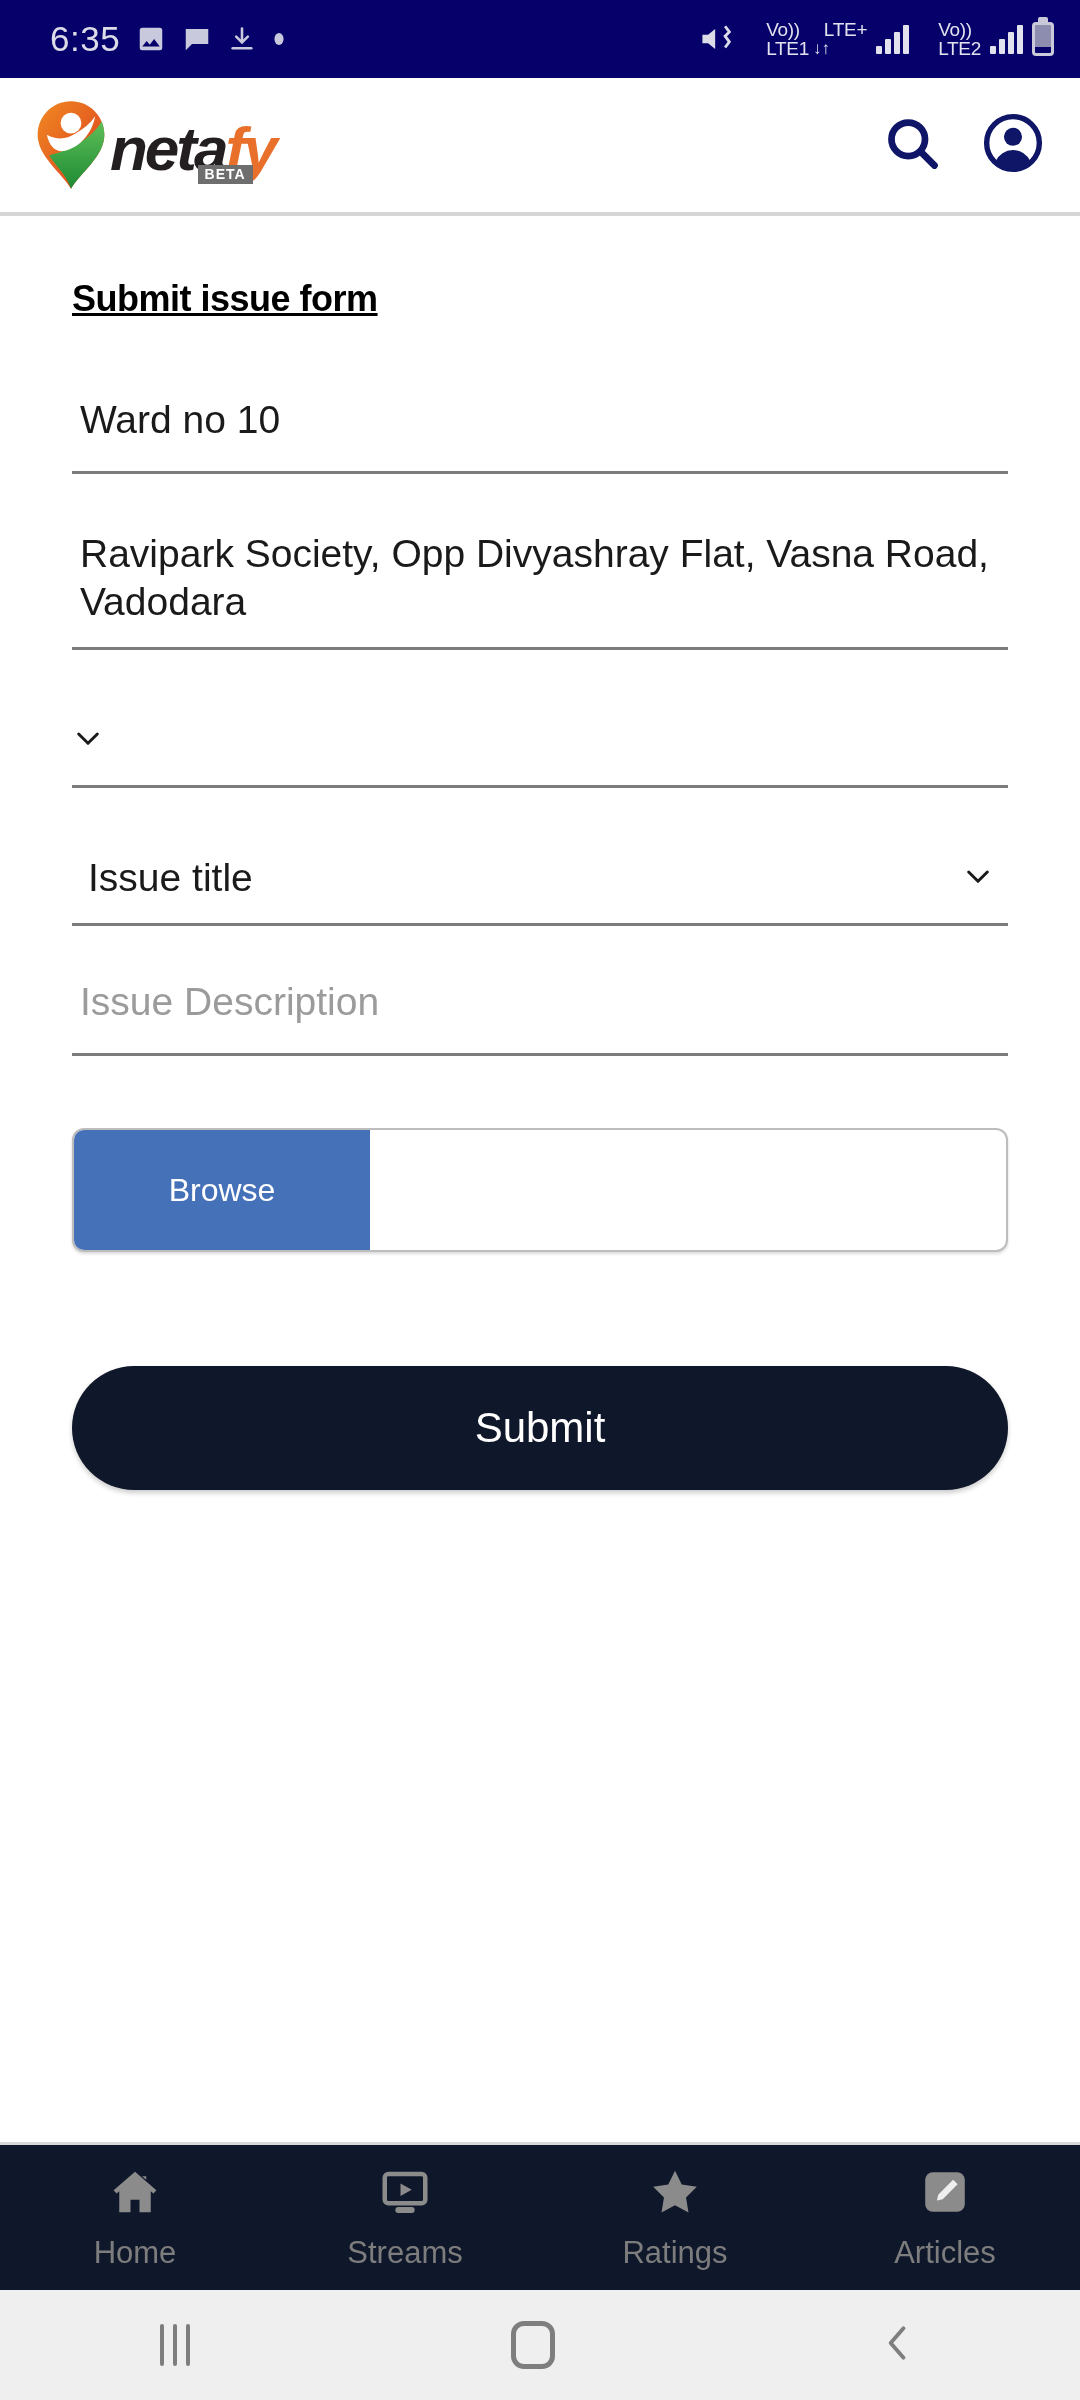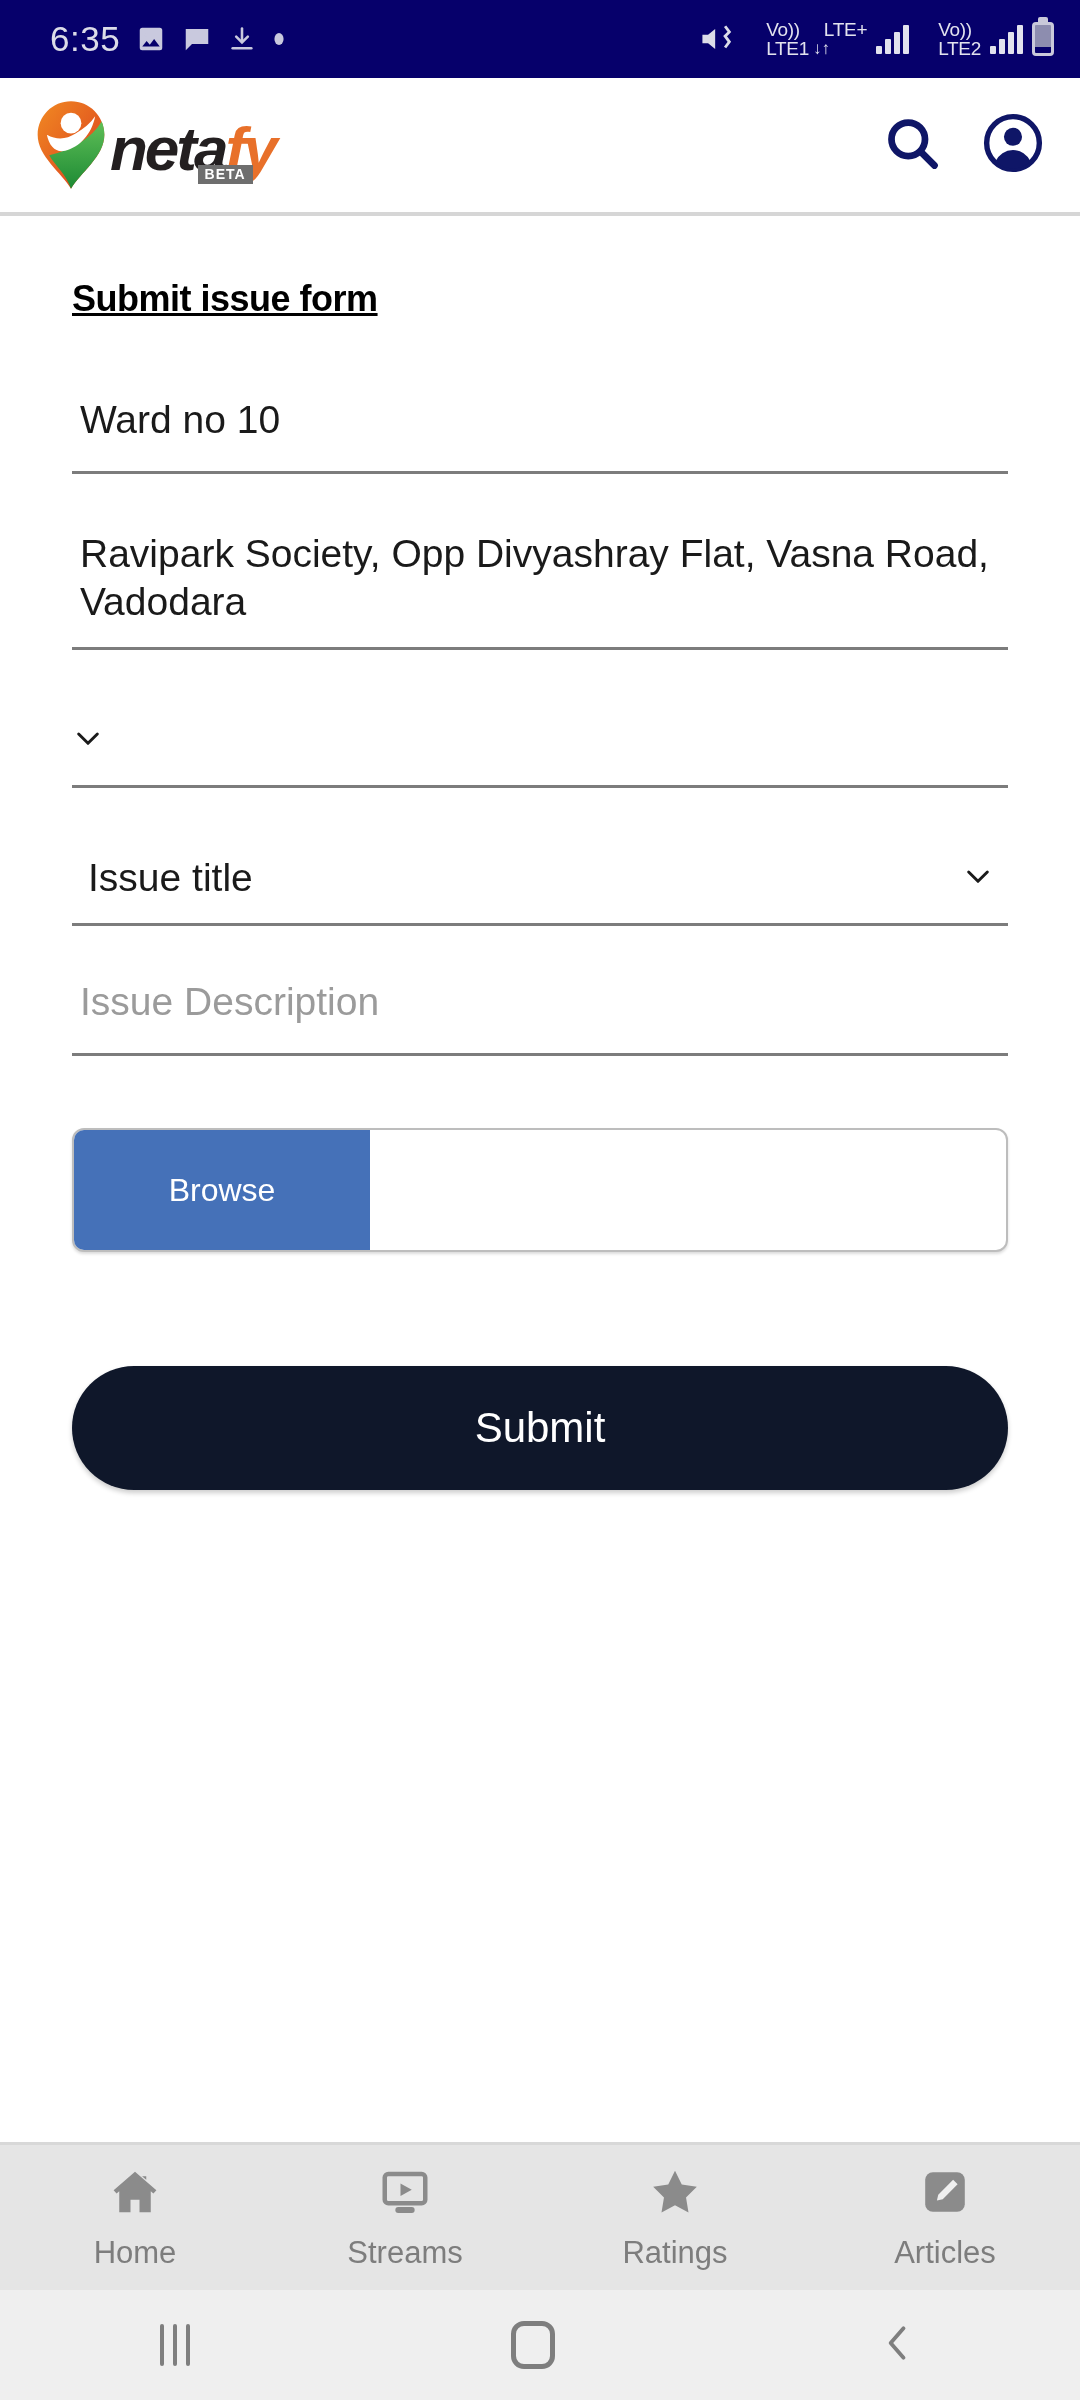--- a/index.html
+++ b/index.html
@@ -194,21 +194,21 @@
     font-size: 42px;
     font-family: inherit;
     box-shadow: 0 3px 5px rgba(0,0,0,0.2);
     cursor: pointer;
   }
 
   
   .bottomnav {
     flex: 0 0 148px;
     height: 148px;
-    background: #e5e5e5;
+    background: #0f172a;
     border-top: 3px solid #d8d8d8;
     display: flex;
     align-items: center;
   }
   .navitem {
     flex: 1;
     display: flex;
     flex-direction: column;
     align-items: center;
     justify-content: center;

